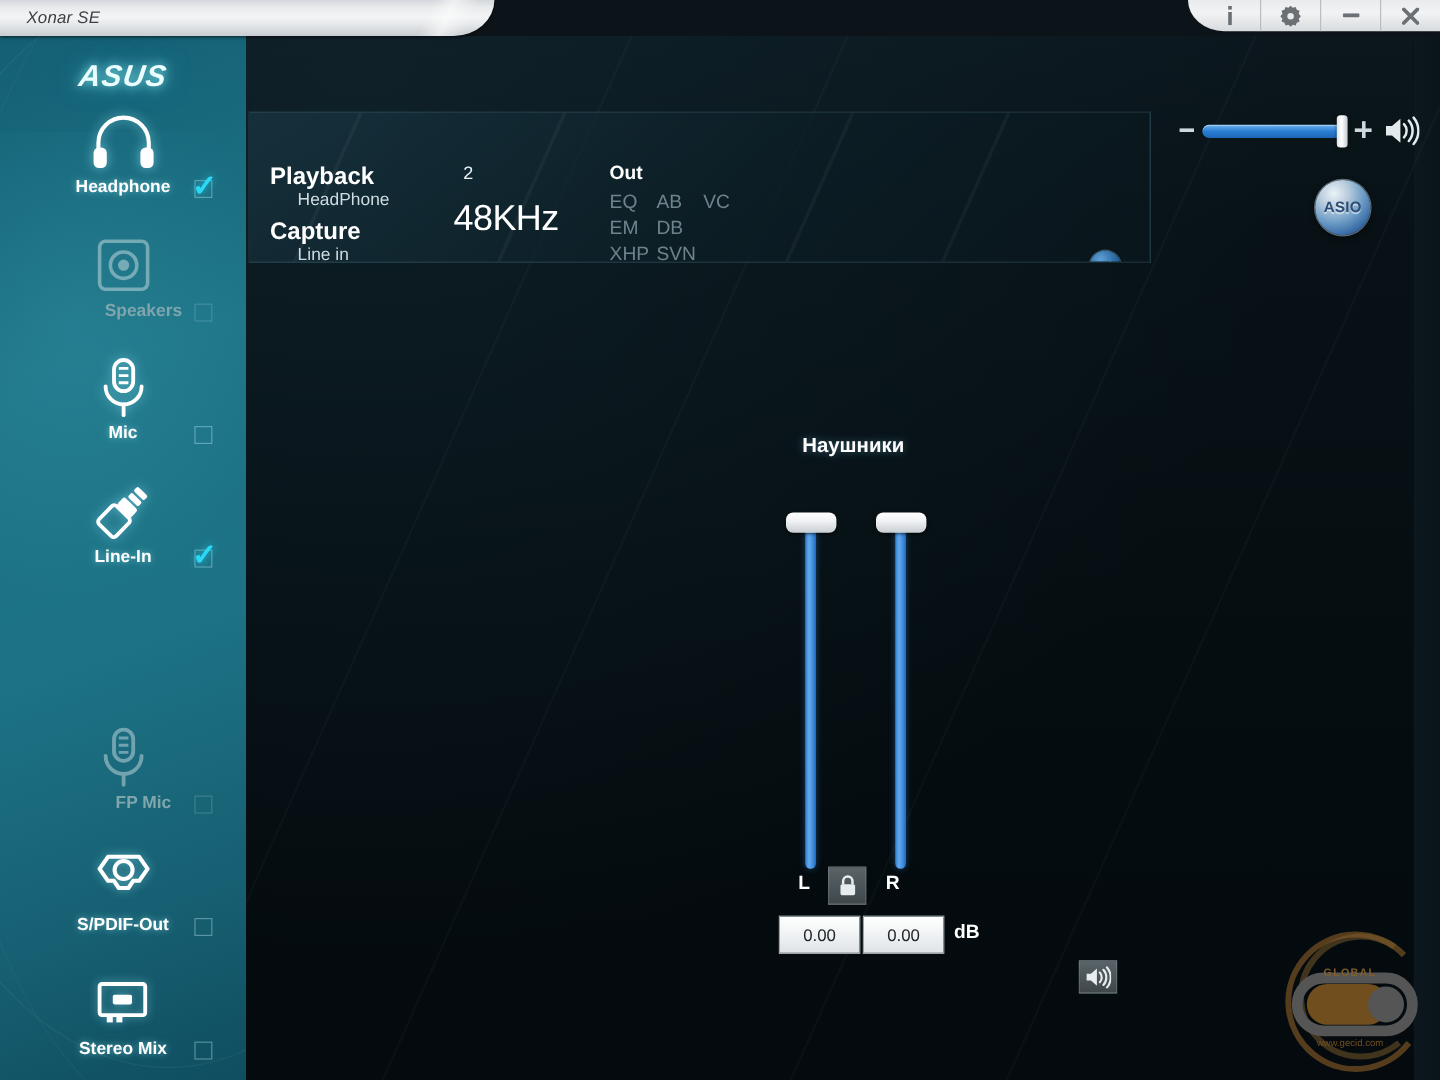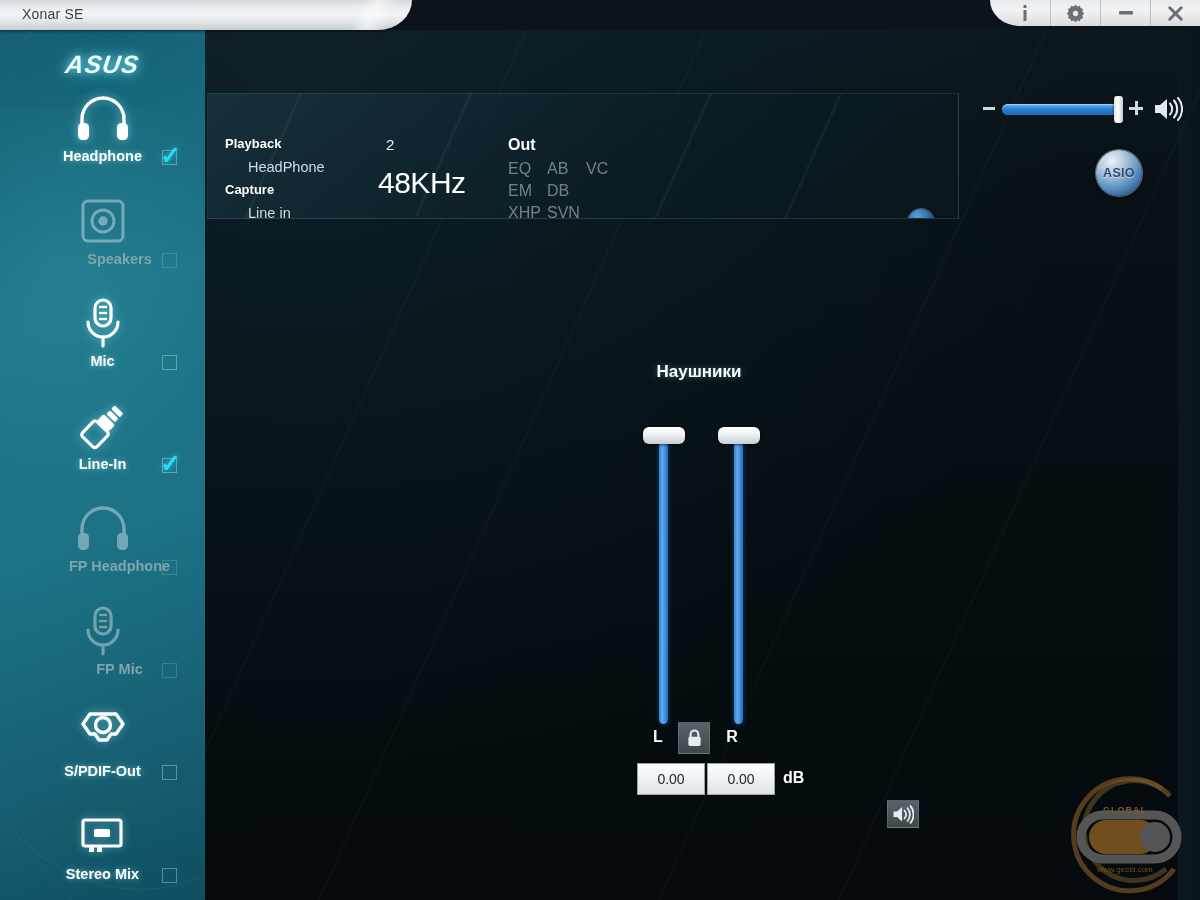--- a/index.html
+++ b/index.html
@@ -31,20 +31,21 @@
   #title-tab::after {
     content: "";
     position: absolute; right: 0; top: 0; width: 90px; height: 30px;
     background: linear-gradient(115deg, transparent 38%, rgba(255,255,255,.55) 55%, transparent 75%);
     border-radius: 0 0 34px 0 / 0 0 30px 0;
   }
   #title-text {
     position: absolute; left: 22px; top: 6px;
     font-size: 14px; color: #3d4146; letter-spacing: .2px;
     white-space: nowrap;
+    font-style: italic;
   }
   #winbar {
     position: absolute; right: 0; top: 0; width: 210px; height: 26px;
     background: linear-gradient(to bottom, #e8eaec 0%, #f2f3f4 40%, #d8dbde 100%);
     border-radius: 0 0 0 30px / 0 0 0 26px;
     display: flex; align-items: center; justify-content: flex-end;
   }
   .wbtn {
     width: 50px; height: 26px;
     display: flex; align-items: center; justify-content: center;
@@ -145,21 +146,21 @@
     position: absolute; left: 2px; top: 63px; width: 752px; height: 126px;
     background: linear-gradient(135deg, rgba(28,62,76,.55), rgba(12,30,38,.72) 55%, rgba(9,22,28,.8));
     border: 1px solid rgba(120,175,195,.18);
     overflow: hidden;
   }
   #info-panel .shine {
     position: absolute; top: -40px; width: 3px; height: 220px;
     background: rgba(255,255,255,.045);
     transform: rotate(24deg);
   }
-  .ip-label { position: absolute; font-size: 13px; font-weight: bold; color: #ffffff; white-space: nowrap;}
+  .ip-label { position: absolute; font-size: 20px; font-weight: bold; color: #ffffff; white-space: nowrap;}
   .ip-value { position: absolute; font-size: 14.5px; color: #cfdde2; white-space: nowrap; }
   #ip-playback { left: 17px; top: 42px; }
   #ip-playback-val { left: 40px; top: 65px; }
   #ip-capture  { left: 17px; top: 88px; }
   #ip-capture-val { left: 40px; top: 111px; }
   #ip-ch { position: absolute; left: 178px; top: 42px; font-size: 15px; color: #e8f1f4; }
   #ip-rate { position: absolute; left: 170px; top: 72px; font-size: 30px; color: #ffffff; letter-spacing: -.5px; }
   #ip-out { position: absolute; left: 300px; top: 42px; font-size: 16px; font-weight: bold; color: #ffffff; }
   #ip-tags { position: absolute; left: 300px; top: 66px; width: 130px; }
   .ip-tagrow { display: flex; gap: 13px; margin-bottom: 4px; }
@@ -222,21 +223,21 @@
     filter: drop-shadow(0 0 5px rgba(60,175,230,.7));
   }
   #section-text {
     font-size: 31px; font-weight: bold; color: #ffffff;
     text-shadow: 0 0 10px rgba(150,220,250,.45);
     letter-spacing: .4px;
     white-space: nowrap;
   }
 
   
-  #vol-block { position: absolute; left: 4px; top: 0; width: 973px; height: 870px; padding-left: 14px; }
+  #vol-block { position: absolute; left: 16px; top: 0; width: 973px; height: 870px; padding-left: 14px; }
   #vol-head {
     position: absolute; left: 410px; top: 332px; width: 160px;
     text-align: center;
     font-size: 17px; font-weight: bold; color: #ffffff;
     text-shadow: 0 0 7px rgba(140,215,245,.4);
     white-space: nowrap;
   }
 
   .vslider { position: absolute; width: 42px; height: 300px; }
   .vslider .vtrack {
@@ -396,33 +397,20 @@
           </g>
         </svg>
       </div>
       <div class="nav-label">Line-In</div>
       <div class="nav-check">
         <div class="box"></div>
           <div class="tick">✓</div>
       </div>
     </div>
 
-    <div class="nav-item dim" style="top:470px">
-      <div class="nav-icon">
-        <svg width="58" height="50" viewBox="0 0 58 50" fill="none" stroke="#fff" stroke-width="3.4">
-          <path d="M8 33V26a21 21 0 0 1 42 0v7" stroke-linecap="round"></path>
-          <rect x="4" y="30" width="11" height="17" rx="4.5" fill="#fff" stroke="none"></rect>
-          <rect x="43" y="30" width="11" height="17" rx="4.5" fill="#fff" stroke="none"></rect>
-        </svg>
-      </div>
-      <div class="nav-label">FP Headphone</div>
-      <div class="nav-check">
-          <div class="box"></div>
-        </div>
-    </div>
 
     <div class="nav-item dim" style="top:573px">
       <div class="nav-icon">
         <svg width="42" height="52" viewBox="0 0 42 52" fill="none" stroke="#fff" stroke-width="3.2">
           <rect x="13" y="3" width="16" height="26" rx="8"></rect>
           <line x1="17" y1="10" x2="25" y2="10" stroke-width="2.4"></line>
           <line x1="17" y1="16" x2="25" y2="16" stroke-width="2.4"></line>
           <line x1="17" y1="22" x2="25" y2="22" stroke-width="2.4"></line>
           <path d="M6 25a15 15 0 0 0 30 0" stroke-linecap="round"></path>
           <line x1="21" y1="40" x2="21" y2="49" stroke-linecap="round"></line>

